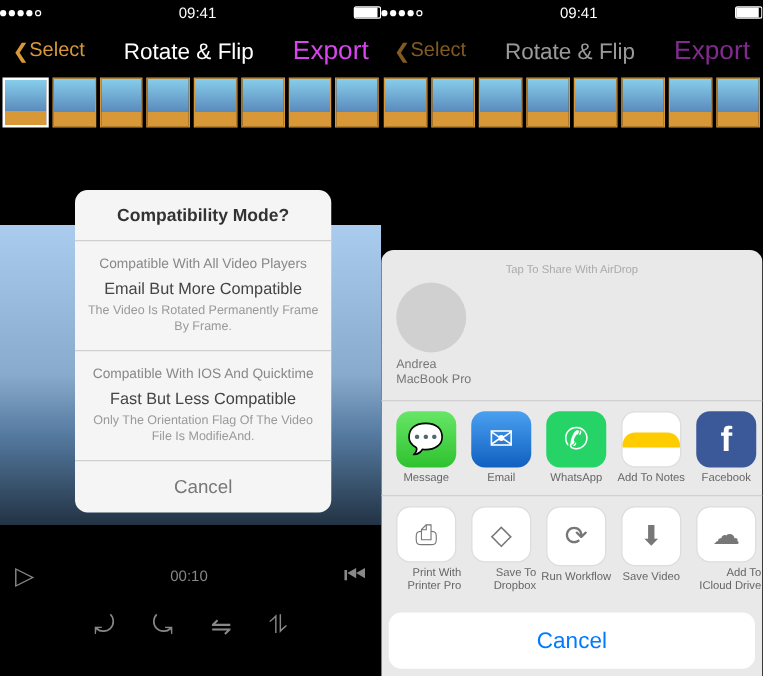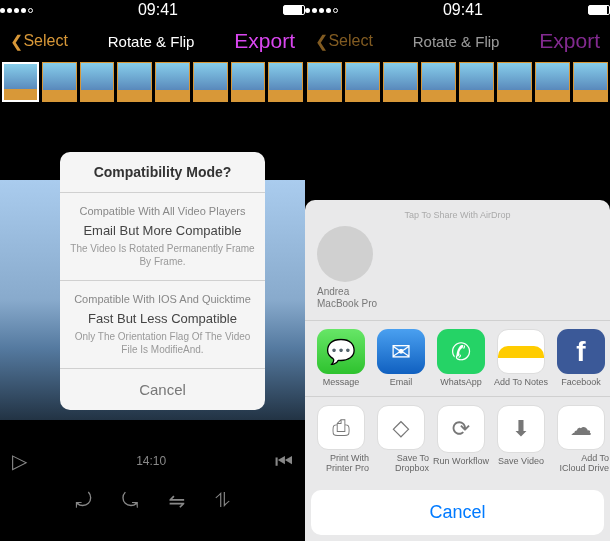--- a/index.html
+++ b/index.html
@@ -1,27 +1,27 @@
 <!DOCTYPE html>
 <html><head>
 <meta charset="utf-8">
 <style>
 *{margin:0;padding:0;box-sizing:border-box;font-family:-apple-system,Helvetica,Arial,sans-serif}
 body{width:610px;height:541px;display:flex;background:#000}
 .screen{width:305px;height:541px;position:relative;background:#000;overflow:hidden}
-.status{height:20px;display:flex;justify-content:space-between;align-items:center;padding:0 0;color:#fff;font-size:16px}
+.status{height:20px;display:flex;justify-content:space-between;align-items:center;padding:0 0;color:#fff;font-size:12px}
 .status .sig{display:flex;gap:2px}
 .status .dot{width:5px;height:5px;border-radius:50%;background:#fff}
 .status .dot.hollow{background:transparent;border:1px solid #fff}
 .status .bat{width:22px;height:10px;border:1px solid #fff;border-radius:2px;position:relative}
 .status .bat::after{content:"";position:absolute;right:-3px;top:2px;width:2px;height:4px;background:#fff}
 .status .bat .fill{width:90%;height:100%;background:#fff}
 .nav{height:42px;display:flex;justify-content:space-between;align-items:center;padding:0 10px;color:#d89838}
 .nav .back{display:flex;align-items:center;color:#d89838;font-size:16px}
-.nav .title{color:#fff;font-size:15px}
+.nav .title{color:#fff;font-size:18px}
 .nav .export{color:#d946ef;font-size:21px}
 .timeline{height:40px;display:flex;gap:3px;padding:0 2px}
 .timeline .thumb{flex:1;background:linear-gradient(to top,#d89838 30%,#5a8abc 30%,#87ceeb 100%);border:1px solid #d89838}
 .timeline .thumb.active{border:2px solid #fff}
 .video-bg{position:absolute;top:180px;left:0;right:0;height:240px;background:linear-gradient(to bottom,#aaccee 0%,#88aacc 50%,#557aa0 70%,#223344 100%);z-index:0}
 .modal{position:absolute;top:152px;left:60px;width:205px;background:#f5f5f5;border-radius:10px;z-index:10}
 .modal .sec{padding:12px 8px;border-bottom:1px solid #d0d0d0;text-align:center}
 .modal .sec:last-child{border:none}
 .modal .sec-title{font-size:14px;color:#333;font-weight:600}
 .modal .sub{font-size:11px;color:#888;margin-bottom:6px}
@@ -101,21 +101,21 @@
       <div class="sub">Compatible With IOS And Quicktime</div>
       <div class="opt">Fast But Less Compatible</div>
       <div class="desc">Only The Orientation Flag Of The Video File Is ModifieAnd.</div>
     </div>
     <div class="sec cancel">Cancel</div>
   </div>
 
   <div class="controls">
     <div class="row">
       <span class="ctrl-icon">▷</span>
-      <span style="font-size:12px">14:10</span>
+      <span style="font-size:12px">00:10</span>
       <span class="ctrl-icon">⏮</span>
     </div>
     <div class="row2">
       <span class="ctrl-icon">⤾</span>
       <span class="ctrl-icon">⤿</span>
       <span class="ctrl-icon">⇋</span>
       <span class="ctrl-icon">⥮</span>
     </div>
   </div>
 </div>

